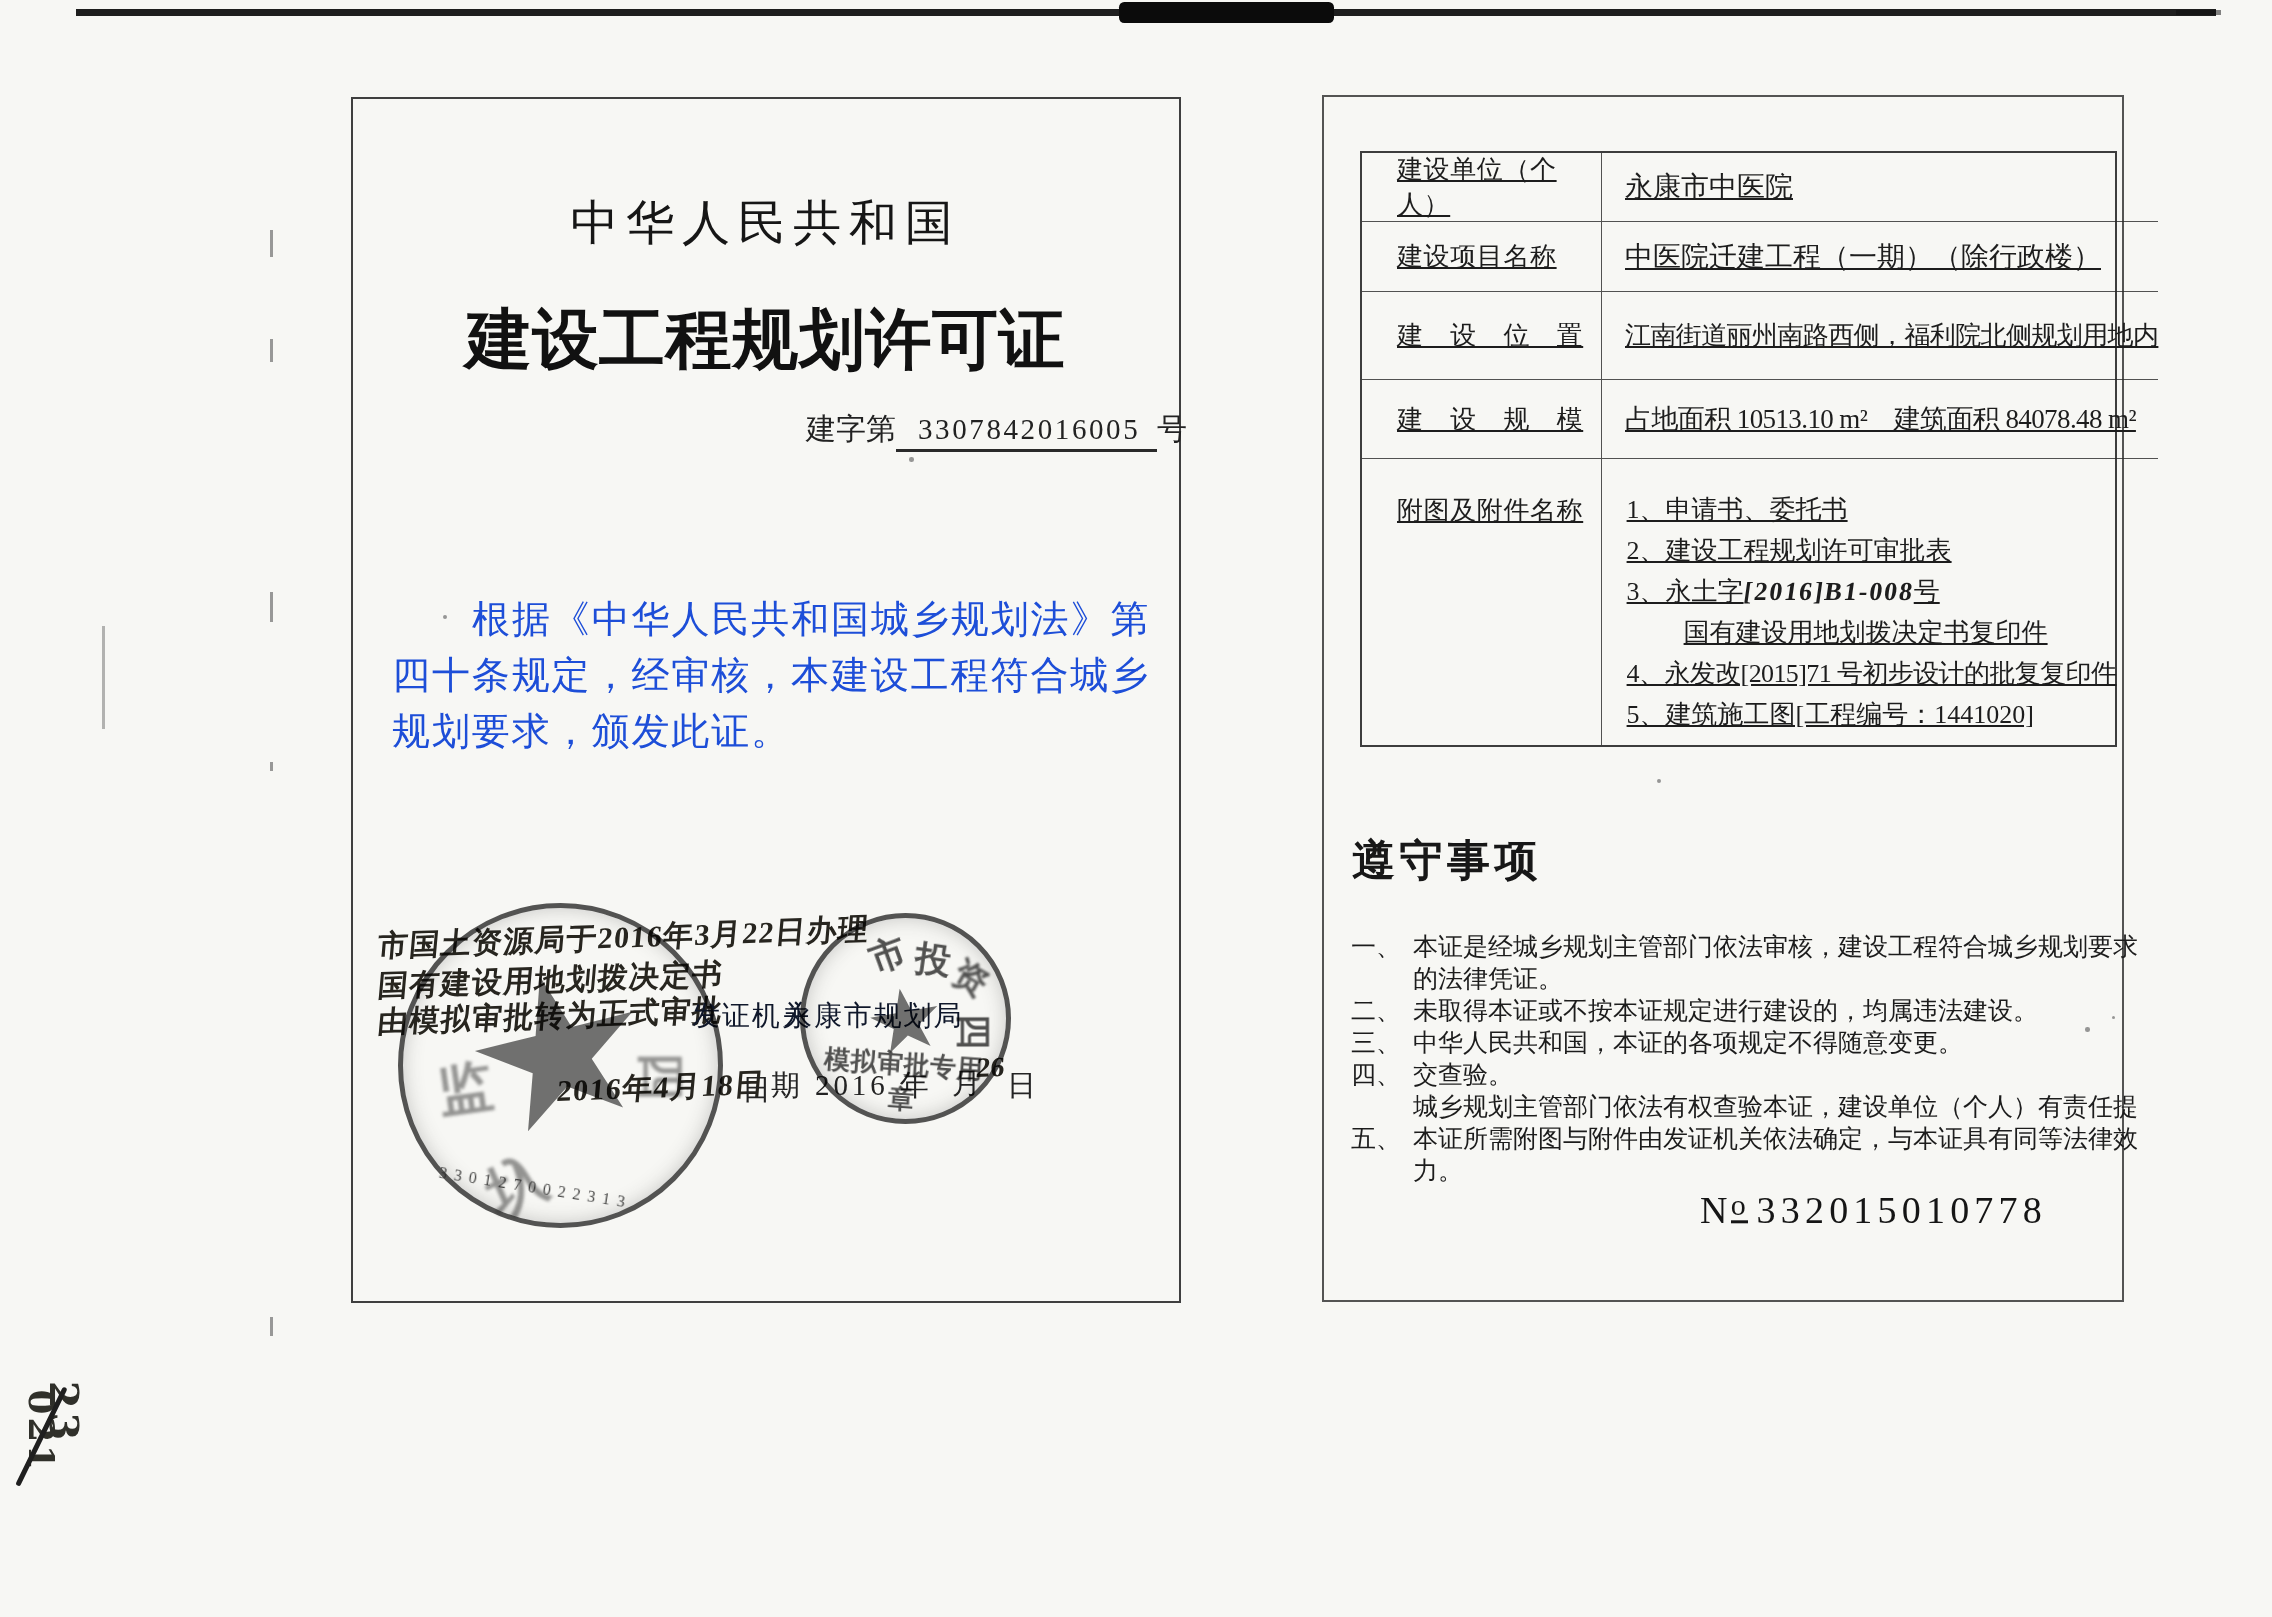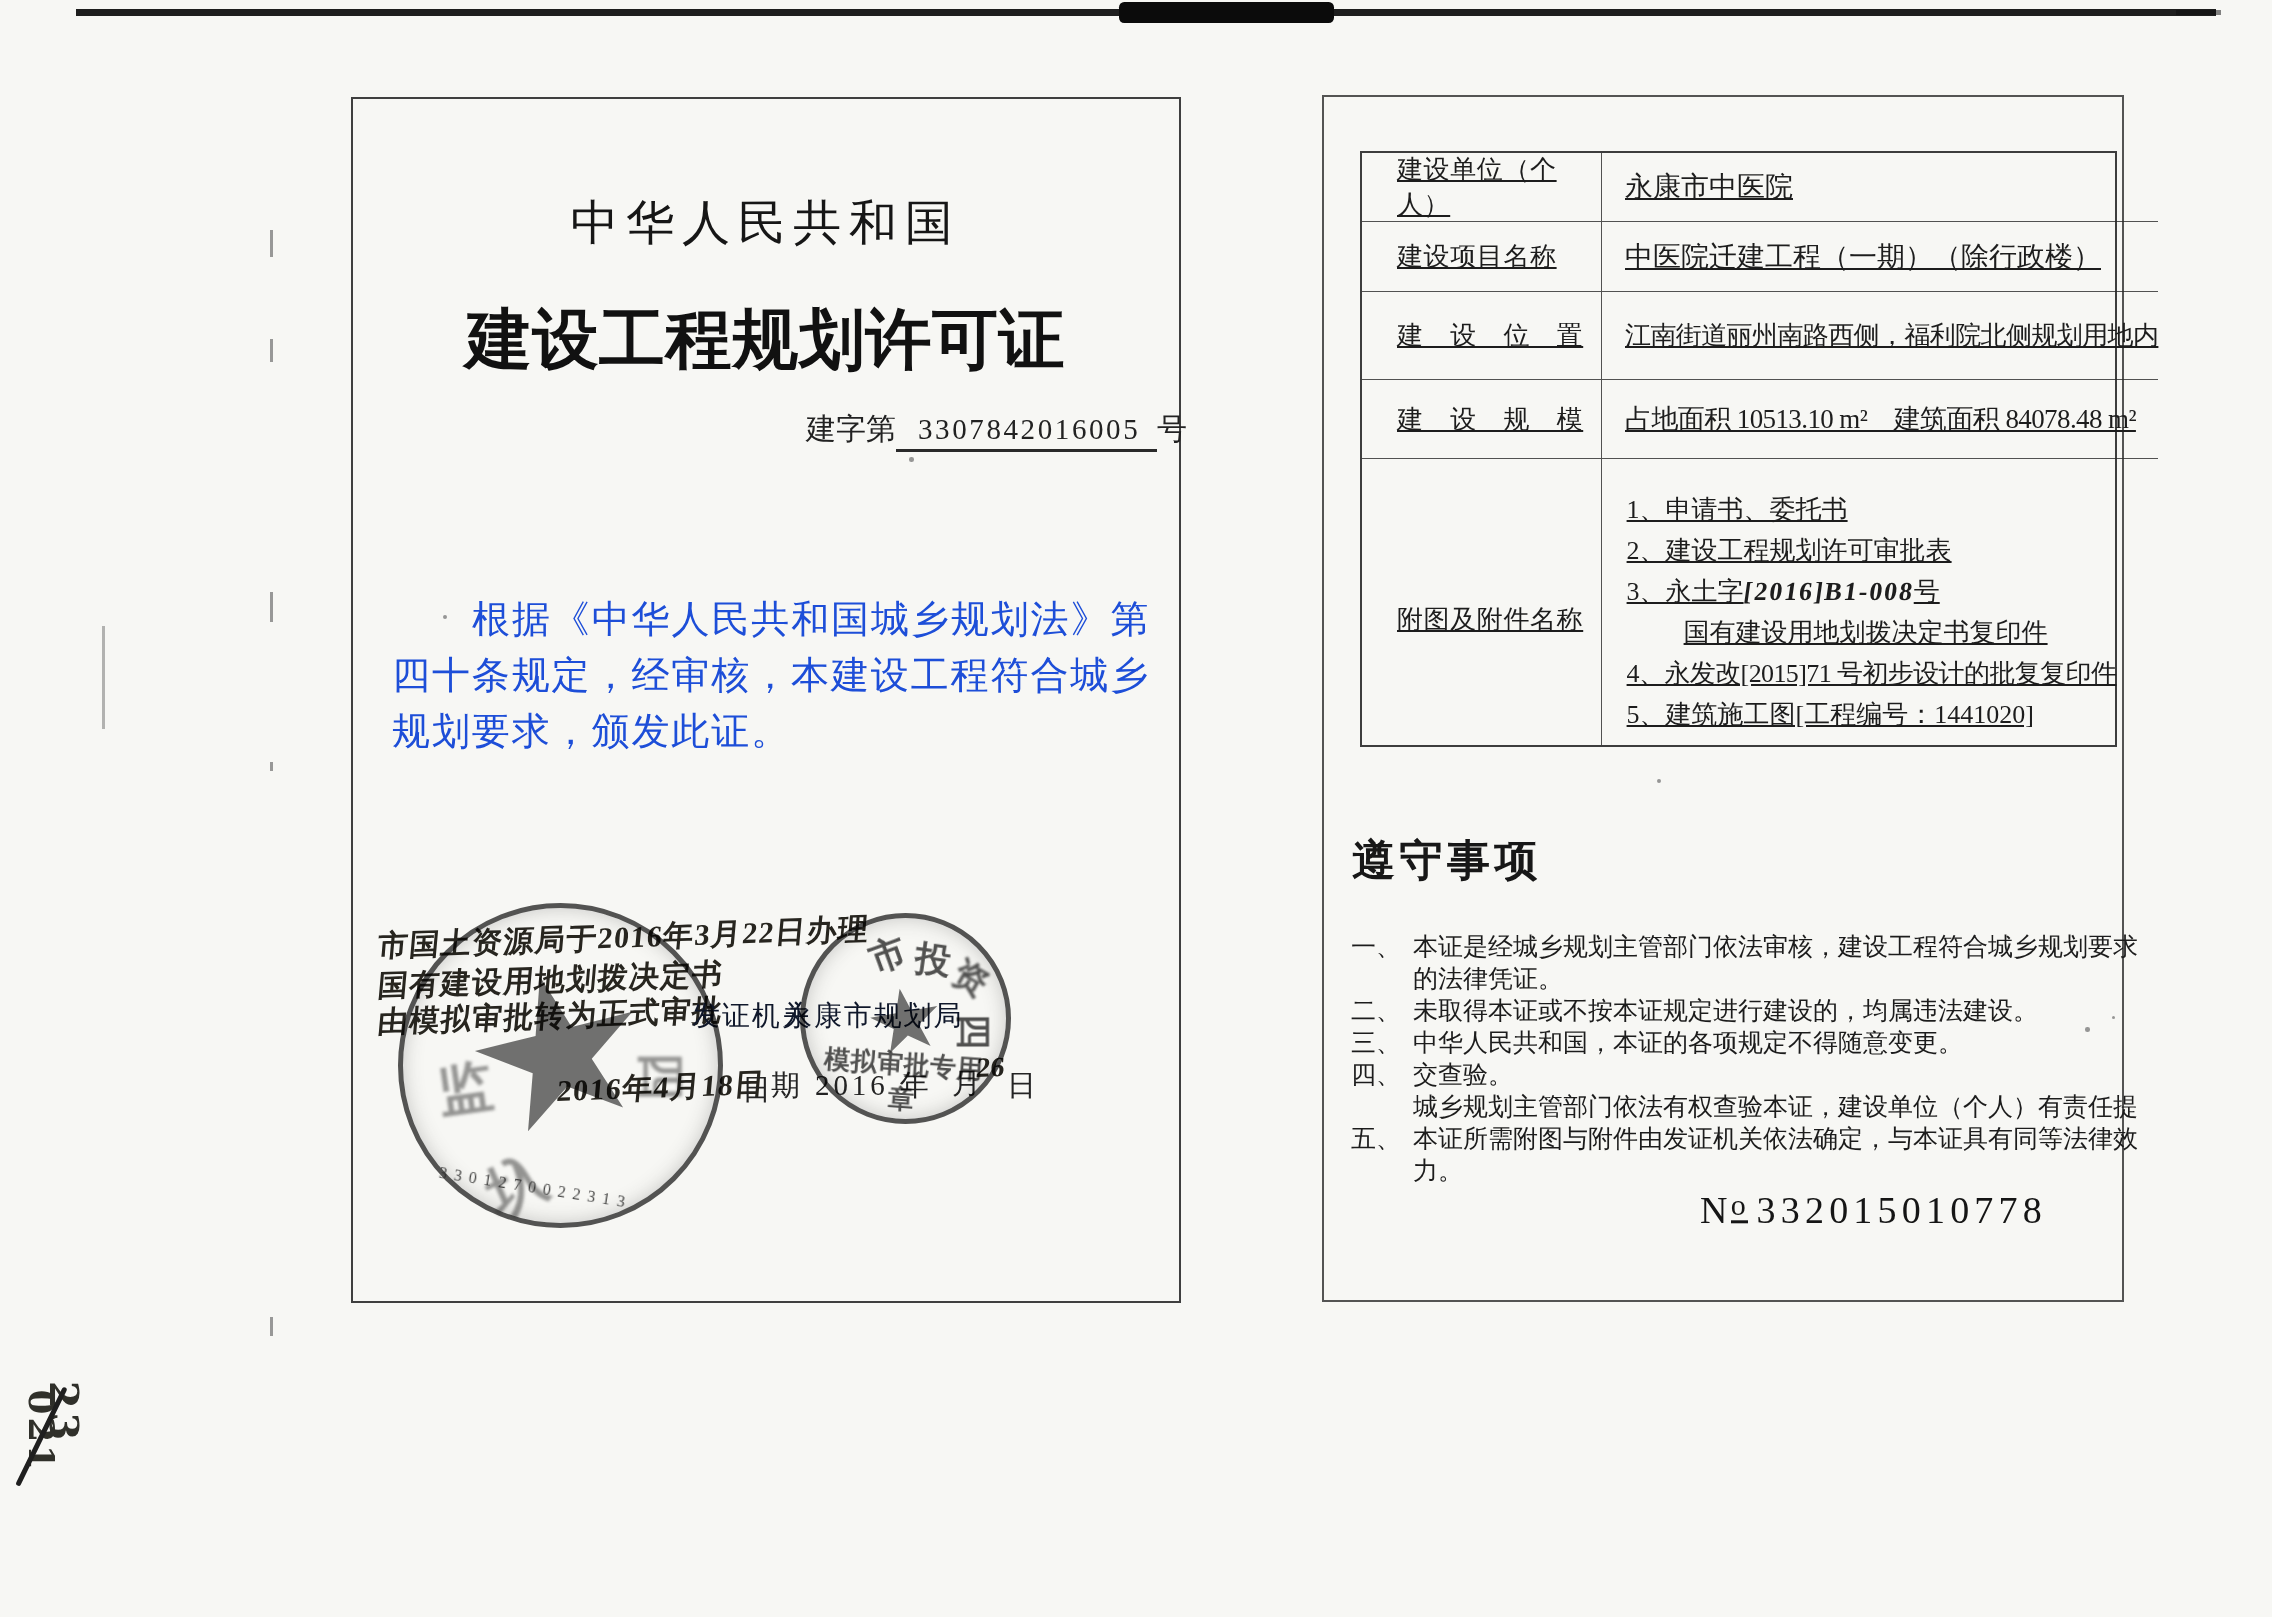--- a/index.html
+++ b/index.html
@@ -188,21 +188,21 @@
         <span class="val-tight">江南街道丽州南路西侧，福利院北侧规划用地内</span>
       </div>
 
     <div class="cell lab">
         <span>建　设　规　模</span>
       </div>
     <div class="cell val">
         <span class="val-tight" style="font-size:27px;">占地面积 10513.10 m²　建筑面积 84078.48 m²</span>
       </div>
 
-    <div class="cell lab top-align" style="padding-top:34px;align-items:center;">
+    <div class="cell lab top-align" style="padding-top:34px;">
         <span>附图及附件名称</span>
       </div>
     <div class="cell val top-align" style="padding-left:13px;">
       <div class="attach-list">
         <div class="attach-line">1、申请书、委托书</div>
         <div class="attach-line">2、建设工程规划许可审批表</div>
         <div class="attach-line">
           <span>3、永土字</span><span class="hand-inline">[2016]B1-008</span><span>号</span>
         </div>
         <div class="attach-line cont">国有建设用地划拨决定书复印件</div>

